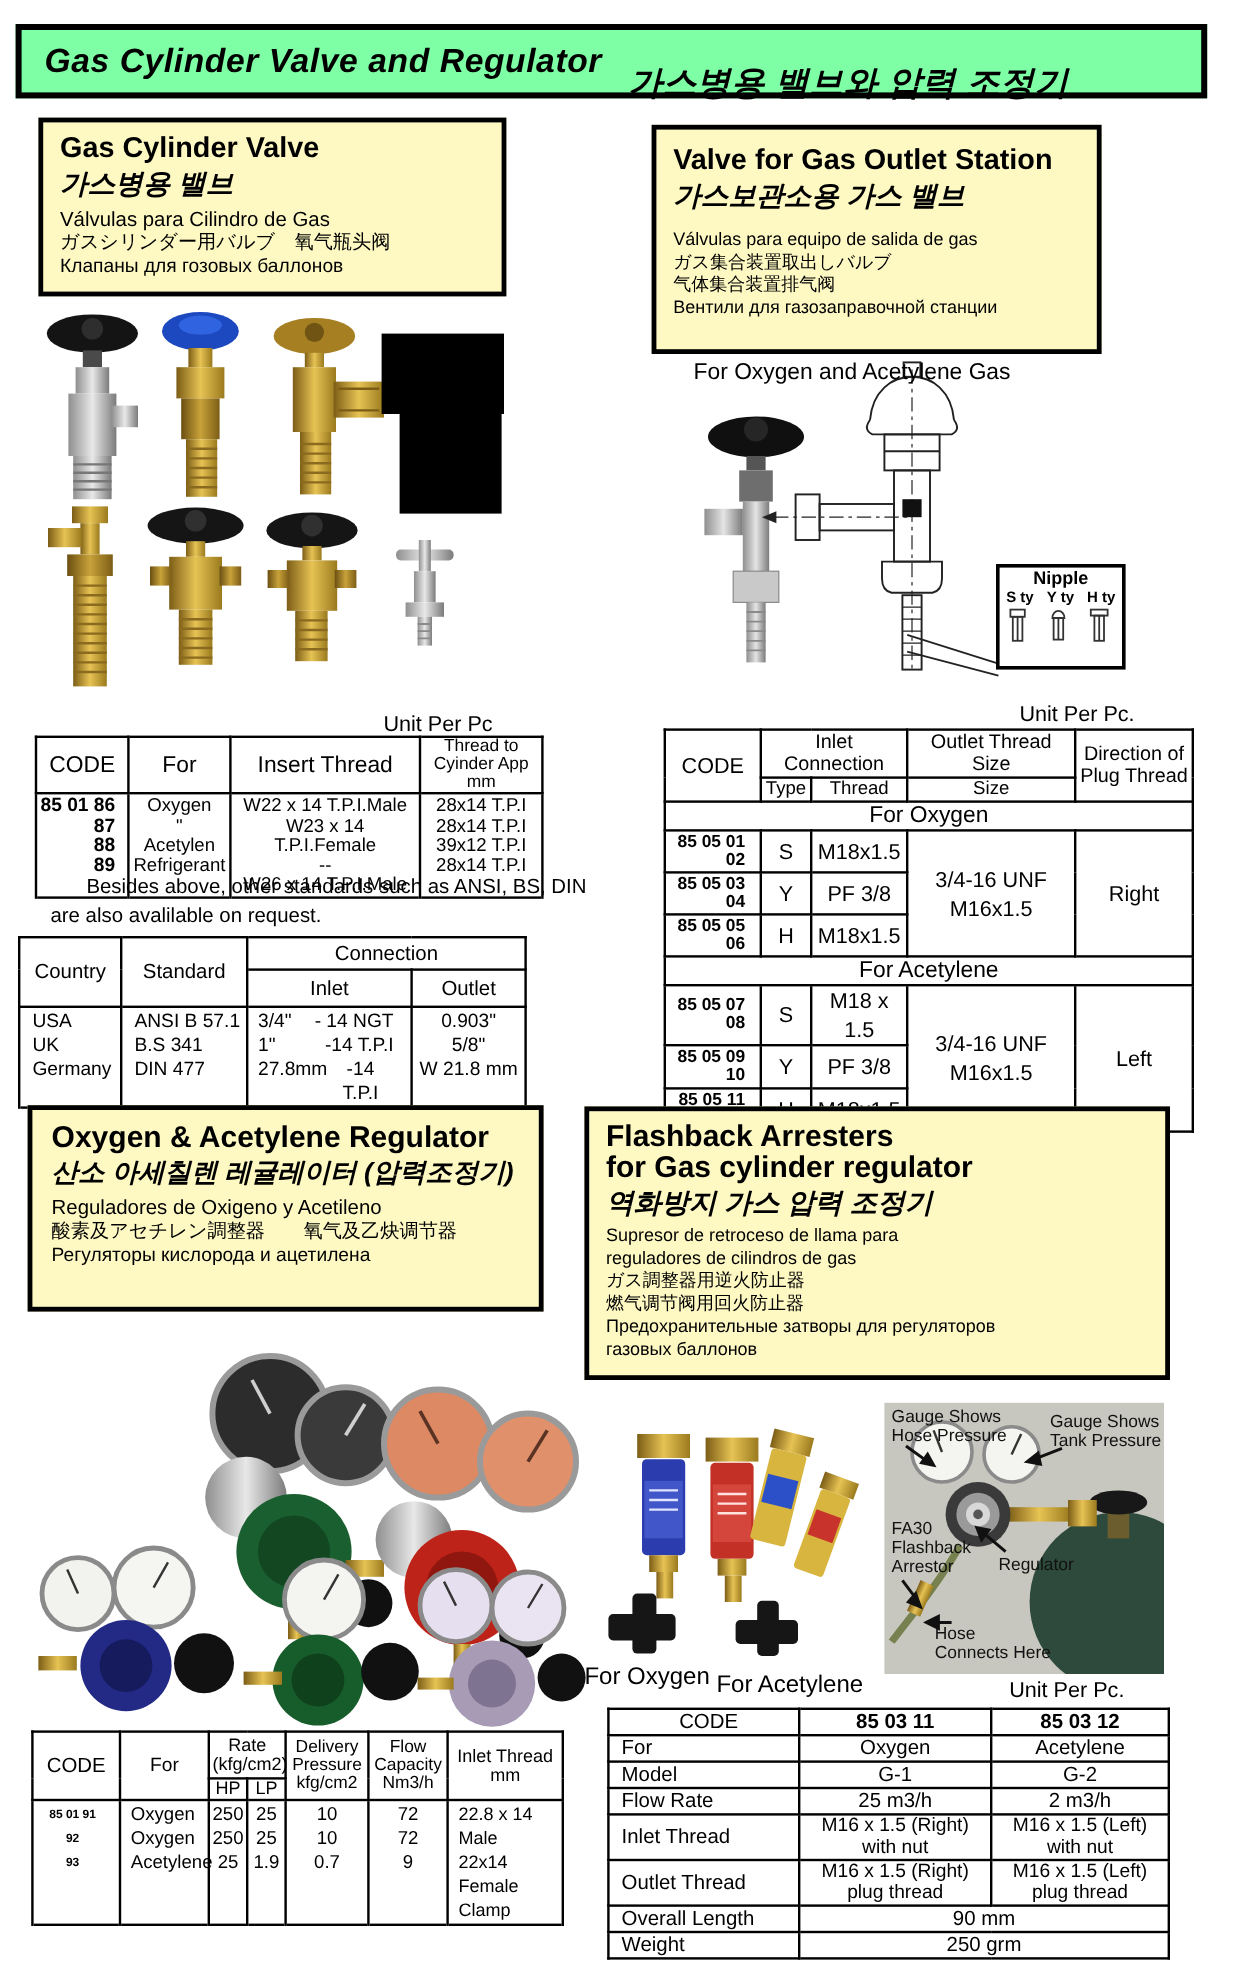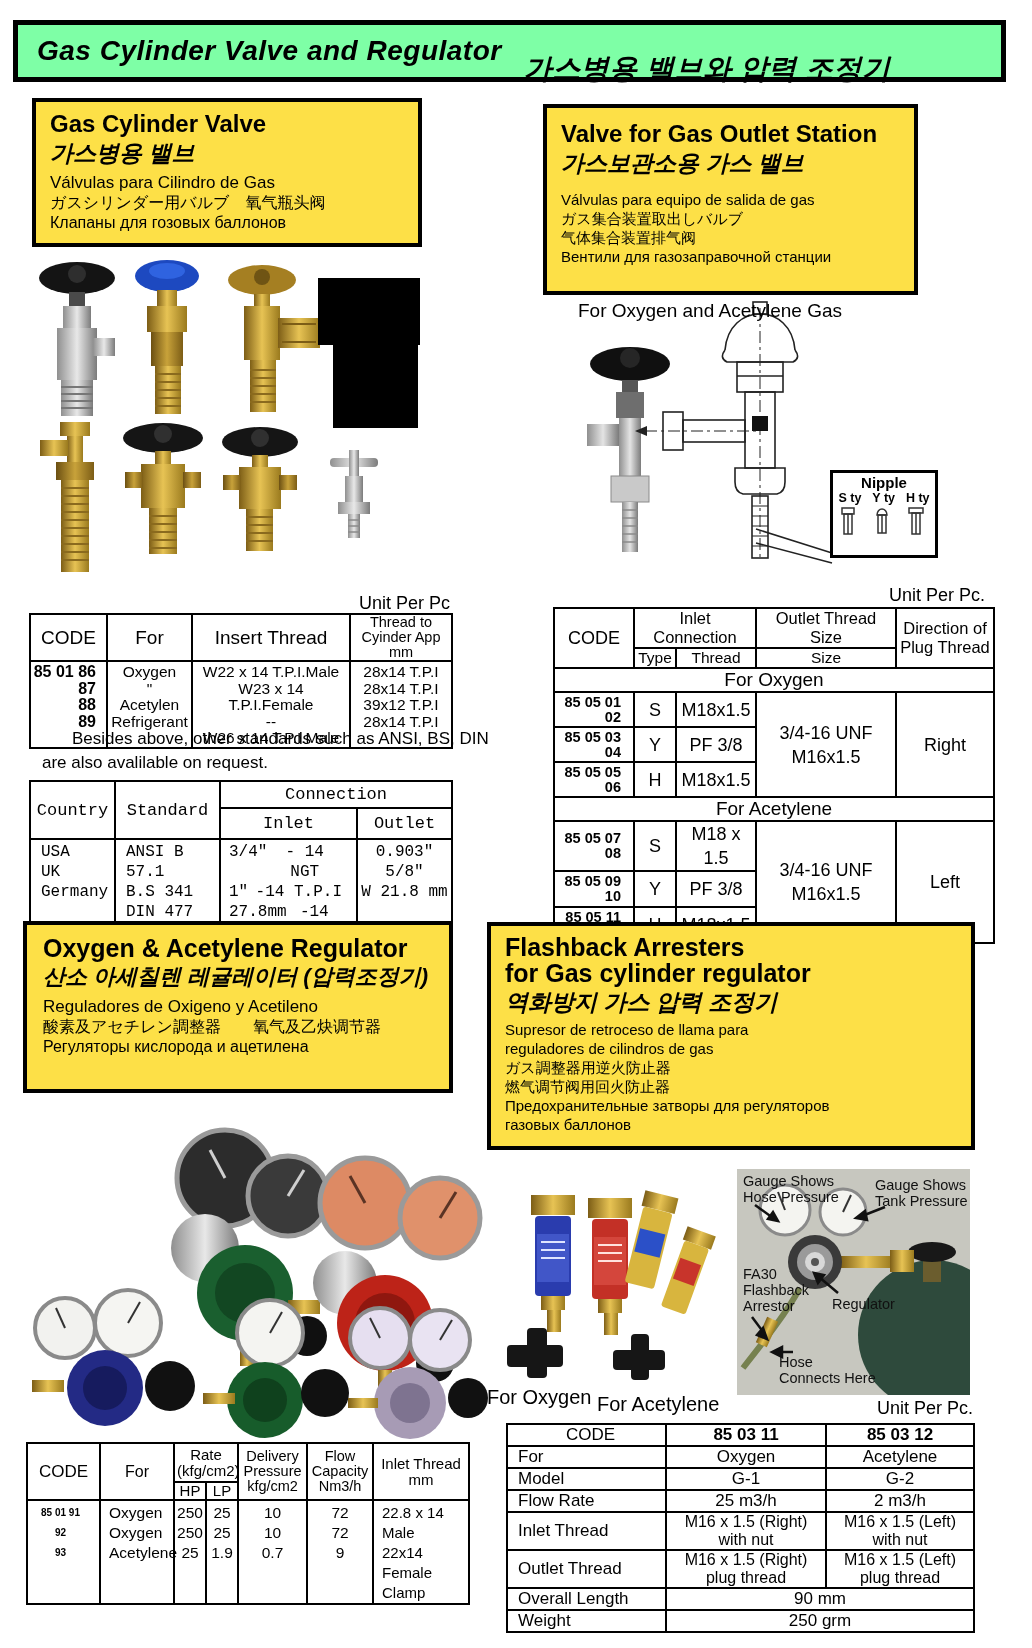--- a/index.html
+++ b/index.html
@@ -9,31 +9,31 @@
   .pre { white-space:pre-line; }
 
   
   .hdr { position:absolute; left:13px; top:20px; width:993px; height:62px;
          background:#7effa6; border:5px solid #000; display:flex; align-items:center;
          padding-left:19px; }
   .hdr span { font-size:28px; font-weight:bold; font-style:italic; letter-spacing:.5px; }
   .hdr .ko { margin-left:22px;margin-top:35px; }
 
   
-  .panel { position:absolute; background:#fde047; border:4px solid #000; padding:8px 14px; }
+  .panel { position:absolute; background:#fef9c3; border:4px solid #000; padding:8px 14px; }
   .pt1 { font-weight:bold; font-size:24px; line-height:28px; }
   .pt1b { font-weight:bold; font-size:25px; line-height:27px; }
   .pt2 { font-weight:bold; font-style:italic; font-size:23px; line-height:30px; margin-bottom:4px; }
   .pl17 { font-size:17px; line-height:21px; }
   .pl16 { font-size:16px; line-height:20px; }
   .pl15 { font-size:15px; line-height:19px; }
 
   .cap19 { font-size:19px; }
   .cap20 { font-size:20px; }
-  .unit { font-size:18px; text-align:right; }
+  .unit { font-size:18px; text-align:center; }
   .note { font-size:17px; }
 
   
   .tb { position:absolute; border-collapse:collapse; table-layout:fixed; border:2px solid #000; }
   .tb th, .tb td { border:2px solid #000; padding:0 2px; text-align:center; vertical-align:middle; font-weight:normal; }
   .tb td.nb { border-top:none; border-bottom:none; vertical-align:top; padding-top:2px; }
 
   .tb1 th { font-size:19px; }
   .tb1 th.small { font-size:14.5px; line-height:15px; }
   .tb1 .ln { font-size:15.5px; line-height:16.5px; }
@@ -222,21 +222,21 @@
         <div class="ln">39x12 T.P.I</div>
         <div class="ln">28x14 T.P.I</div>
       </td>
     </tr>
   </tbody>
     </table>
 
   <div class="abs note" style="left:72px; top:729px;">Besides above, other standards such as ANSI, BS, DIN</div>
   <div class="abs note" style="left:42px; top:753px;">are also avalilable on request.</div>
 
-  <table class="tb tb2" style="left:29px; top:780px; width:422px;font-family:Liberation Mono, monospace;">
+  <table class="tb tb2" style="left:15px; top:780px; width:422px;">
     <colgroup>
         <col style="width:85px">
         <col style="width:105px">
         <col style="width:137px">
         <col style="width:95px">
       </colgroup>
     <tbody>
         <tr style="height:27px;">
       <th rowspan="2">Country</th>
       <th rowspan="2">Standard</th>

